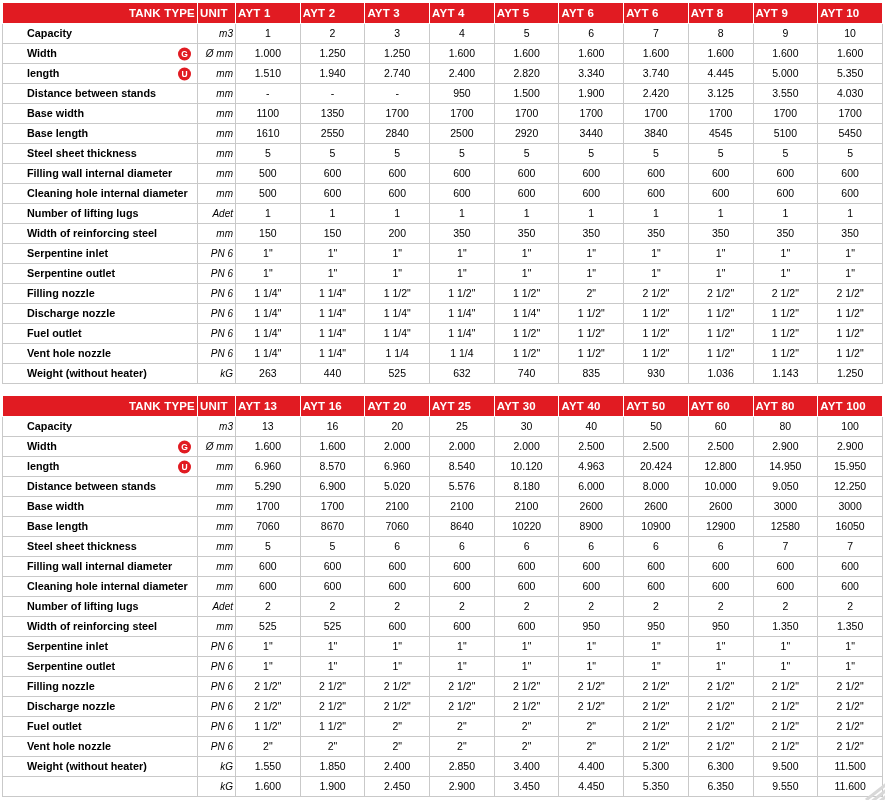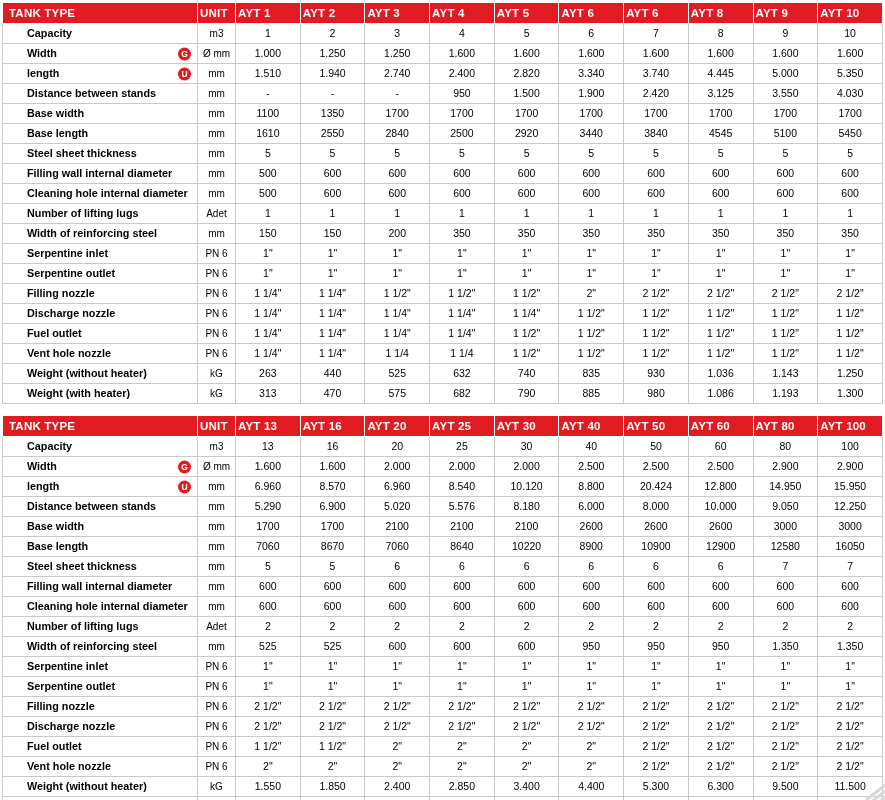--- a/index.html
+++ b/index.html
@@ -31,41 +31,42 @@
     background: #e11b22;
     color: #ffffff;
     font-weight: bold;
     font-size: 11.5px;
     text-align: left;
     padding: 4px 2px;
     border: 1px solid #ffffff;
     letter-spacing: 0.2px;
   }
   table.spec tr.head th.label {
-    text-align: left;
+    text-align: right;
     padding-left: 6px;
   }
   table.spec td {
     border: 1px solid #c9c9c9;
     padding: 2px 2px;
     text-align: center;
     font-size: 10.5px;
     height: 15px;
     line-height: 13px;
   }
   table.spec td.label {
     text-align: left;
     padding-left: 24px;
     font-weight: bold;
     font-size: 10.8px;
     position: relative;
   }
   table.spec td.unit {
     font-size: 10px;
-    text-align: center;
+    text-align: right;
+    font-style: italic;
   }
   .col-label { width: 195px; }
   .col-unit { width: 38px; }
   .marker {
     position: absolute;
     right: 6px;
     top: 50%;
     transform: translateY(-50%);
     width: 13px;
     height: 13px;
@@ -381,34 +382,20 @@
           <td>440</td>
           <td>525</td>
           <td>632</td>
           <td>740</td>
           <td>835</td>
           <td>930</td>
           <td>1.036</td>
           <td>1.143</td>
           <td>1.250</td>
         </tr>
-        <tr>
-          <td class="label"><span>Weight (with heater)</span></td>
-          <td class="unit">kG</td>
-          <td>313</td>
-          <td>470</td>
-          <td>575</td>
-          <td>682</td>
-          <td>790</td>
-          <td>885</td>
-          <td>980</td>
-          <td>1.086</td>
-          <td>1.193</td>
-          <td>1.300</td>
-        </tr>
       </tbody>
   </table>
 
   <div class="spacer"></div>
 
   <table class="spec" id="table-1">
     <colgroup>
       <col class="col-label">
         <col class="col-unit">
       <col>
@@ -466,21 +453,21 @@
           <td>2.900</td>
         </tr>
         <tr>
           <td class="label"><span>length</span><span class="marker">U</span></td>
           <td class="unit">mm</td>
           <td>6.960</td>
           <td>8.570</td>
           <td>6.960</td>
           <td>8.540</td>
           <td>10.120</td>
-          <td>8.800</td>
+          <td>4.963</td>
           <td>20.424</td>
           <td>12.800</td>
           <td>14.950</td>
           <td>15.950</td>
         </tr>
         <tr>
           <td class="label"><span>Distance between stands</span></td>
           <td class="unit">mm</td>
           <td>5.290</td>
           <td>6.900</td>

